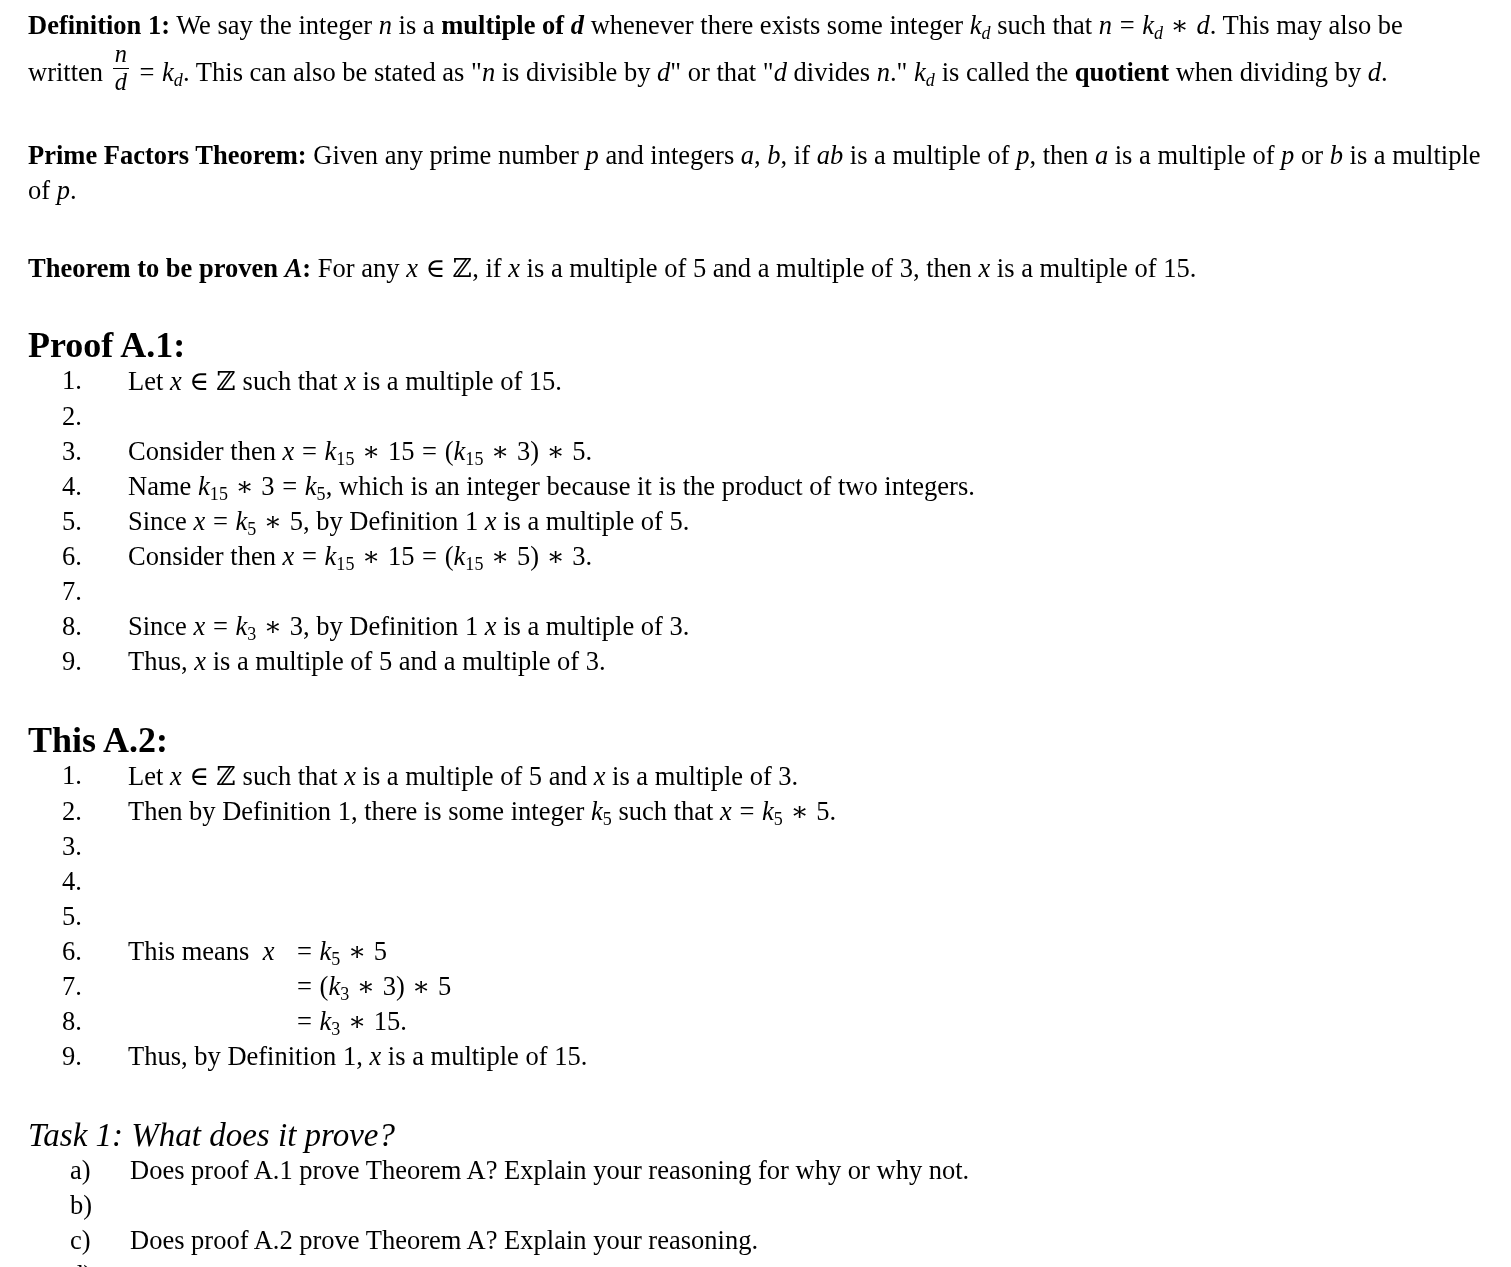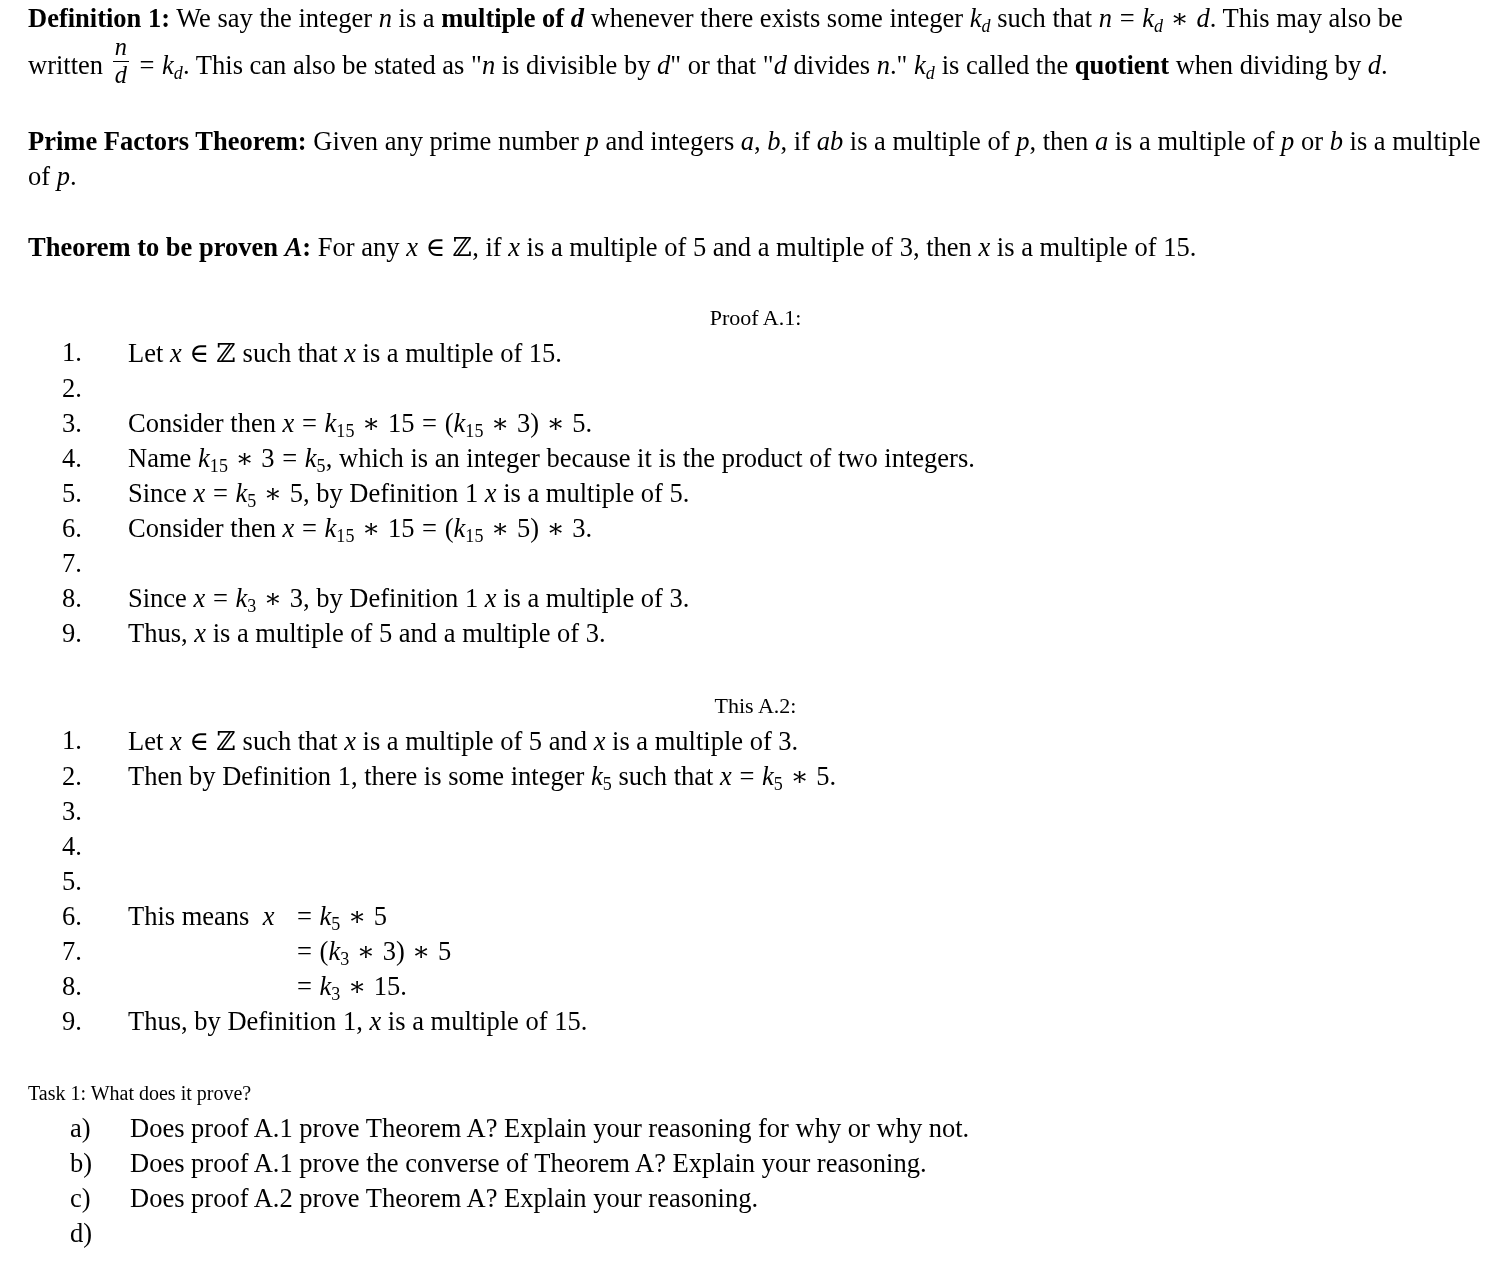--- a/index.html
+++ b/index.html
@@ -15,21 +15,21 @@
     overflow: hidden;
   }
   .page {
     position: relative;
     width: 1511px;
     height: 1267px;
     padding: 0;
     box-sizing: border-box;
   }
   .block {
-    margin: 1px 28px 0 28px;
+    margin: 8px 28px 0 28px;
     font-size: 26.5px;
     line-height: 35px;
   }
   .para {
     margin-bottom: 0;
     text-align: left;
   }
   .gap-lg { height: 36px; }
   .gap-md { height: 34px; }
 
@@ -101,27 +101,27 @@
     top: 0;
     width: 58px;
     text-align: left;
   }
   .olist.alpha li .marker {
     left: 70px;
   }
   .olist.alpha li { padding-left: 130px; }
 
   .heading {
-    font-weight: normal;
-    font-size: 22px;
-    line-height: 35px;
-    text-align: center;
+    font-weight: bold;
+    font-size: 36px;
+    line-height: 35px;
   }
   .task-heading {
-    font-size: 20px;
+    font-style: italic;
+    font-size: 33px;
     line-height: 35px;
   }
   .eqcont {
     display: inline-block;
     min-width: 168px;
   }
 </style>
 </head>
 <body>
 
@@ -231,21 +231,20 @@
   <div class="gap-lg"></div>
 
   <div class="block task-heading"><span>Task 1:</span><span> What does it prove?</span></div>
   <ul class="olist alpha block">
     <li>
       <span class="marker">a)</span>
       <span>Does proof A.1 prove Theorem A? Explain your reasoning for why or why not.</span>
     </li>
     <li>
       <span class="marker">b)</span>
-      <span>Does proof A.1 prove the converse of Theorem A? Explain your reasoning.</span>
     </li>
     <li>
       <span class="marker">c)</span>
       <span>Does proof A.2 prove Theorem A? Explain your reasoning.</span>
     </li>
     <li>
       <span class="marker">d)</span>
     </li>
   </ul>
 

